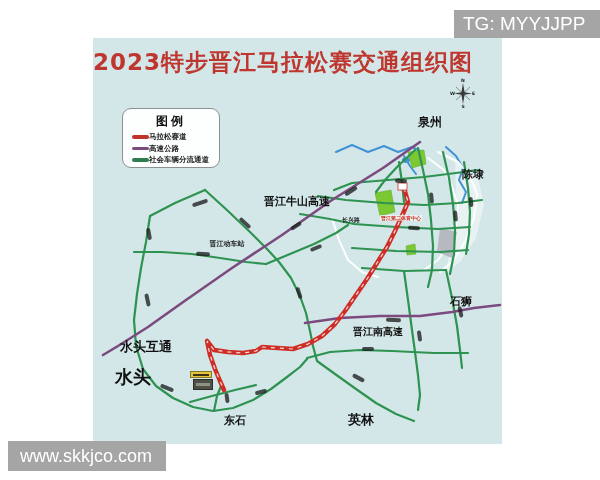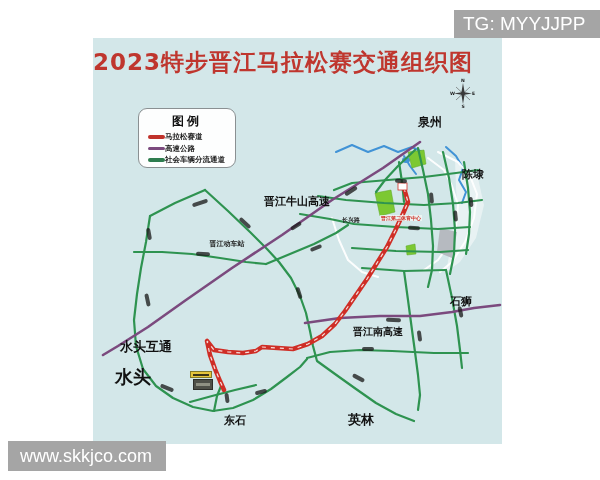--- a/index.html
+++ b/index.html
@@ -5,21 +5,21 @@
   html,body{margin:0;padding:0;background:#ffffff;}
   .stage{position:relative;width:600px;height:480px;background:#ffffff;overflow:hidden;
          font-family:"DejaVu Sans","Liberation Sans",sans-serif;}
   .map-svg{position:absolute;left:0;top:0;}
   .lbl{position:absolute;transform:translate(-50%,-50%);color:#111;white-space:nowrap;
        font-family:"DejaVu Sans","Liberation Sans",sans-serif;}
   .bold{font-weight:bold;}
   .map-title{position:absolute;left:93px;top:47px;width:332px;text-align:center;
              font-size:23px;font-weight:bold;color:#bf362e;letter-spacing:1px;white-space:nowrap;}
   
-  .legend{position:absolute;left:138px;top:108px;width:98px;height:60px;background:#fdfefe;
+  .legend{position:absolute;left:122px;top:108px;width:98px;height:60px;background:#fdfefe;
           border:1.5px solid #8a9092;border-radius:9px;box-sizing:border-box;}
   .legend-title{margin-top:4px;text-align:center;font-size:12px;font-weight:bold;letter-spacing:3px;color:#111;}
   .legend-row{display:flex;align-items:center;margin:2.5px 0 0 9px;height:9px;}
   .sw{width:17px;height:3.5px;border-radius:2px;flex:0 0 auto;}
   .sw0{background:#c0322b;} .sw1{background:#7b4a7e;} .sw2{background:#2e7d4f;}
   .legend-label{font-size:7.5px;font-weight:600;color:#1a1a1a;white-space:nowrap;}
   
   .badge{position:absolute;background:#a5a5a5;color:#ffffff;font-family:"Liberation Sans",sans-serif;
          white-space:nowrap;overflow:hidden;}
   .badge-top{left:454px;top:10px;width:146px;height:28px;font-size:19px;line-height:28px;padding-left:9px;box-sizing:border-box;}

